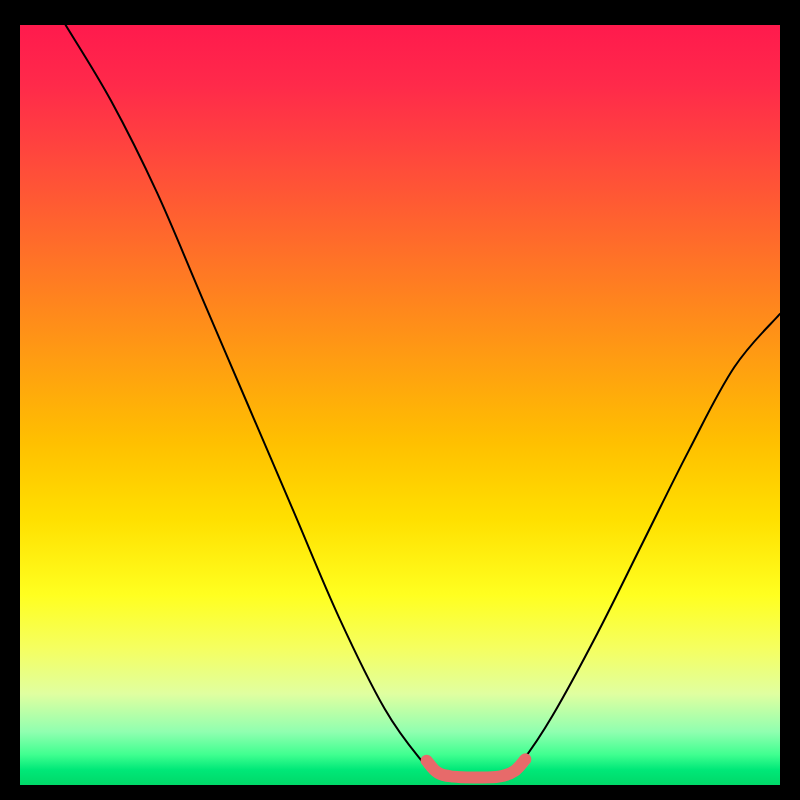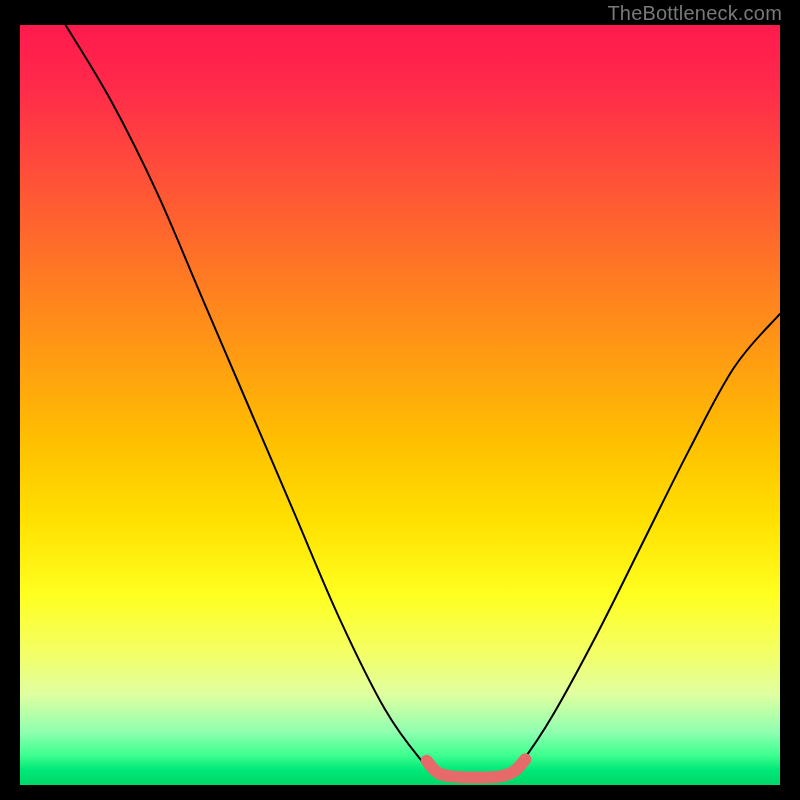--- a/index.html
+++ b/index.html
@@ -49,20 +49,19 @@
     font-size: 20px;
     font-weight: 400;
     color: #77797a;
     letter-spacing: 0.2px;
   }
 </style>
 </head>
 <body>
 
 <div class="chart-container">
-  <div class="watermark">TheBottleneck.com</div>
   <div class="plot-area">
     <svg class="curve-svg" viewBox="0 0 760 760" preserveAspectRatio="none">
       <path id="main-curve" fill="none" stroke="#000" stroke-width="2" stroke-linecap="round" stroke-linejoin="round" d="M 45.6 0.0 C 53.8 13.7, 74.8 45.9, 91.2 76.0 C 107.6 106.1, 120.4 131.6, 136.8 167.2 C 153.2 202.8, 166.0 235.3, 182.4 273.6 C 198.8 311.9, 211.6 341.7, 228.0 380.0 C 244.4 418.3, 257.2 448.1, 273.6 486.4 C 290.0 524.7, 302.8 557.2, 319.2 592.8 C 335.6 628.4, 349.8 658.0, 364.8 684.0 C 379.8 710.0, 393.2 725.2, 402.8 737.2 C 412.4 749.2, 411.2 747.9, 418.0 750.9 C 424.8 753.9, 432.6 753.4, 440.8 753.9 C 449.0 754.5, 455.4 754.5, 463.6 753.9 C 471.8 753.4, 479.6 753.9, 486.4 750.9 C 493.2 747.9, 493.4 747.9, 501.6 737.2 C 509.8 726.5, 518.3 714.9, 532.0 691.6 C 545.7 668.3, 561.2 639.5, 577.6 608.0 C 594.0 576.5, 606.8 549.6, 623.2 516.8 C 639.6 484.0, 652.4 457.1, 668.8 425.6 C 685.2 394.1, 698.0 366.6, 714.4 342.0 C 730.8 317.4, 751.8 298.4, 760.0 288.8"></path>
       <path id="highlight-curve" fill="none" stroke="#e76a6a" stroke-width="12" stroke-linecap="round" stroke-linejoin="round" d="M 406.6 735.7 C 408.7 737.9, 413.2 745.0, 418.0 747.8 C 422.8 750.7, 426.4 750.8, 433.2 751.6 C 440.0 752.5, 447.8 752.4, 456.0 752.4 C 464.2 752.4, 472.0 752.7, 478.8 751.6 C 485.6 750.5, 489.2 749.5, 494.0 746.3 C 498.8 743.2, 503.3 736.3, 505.4 734.2"></path>
     </svg>
   </div>
 </div>
 
 </body></html>

